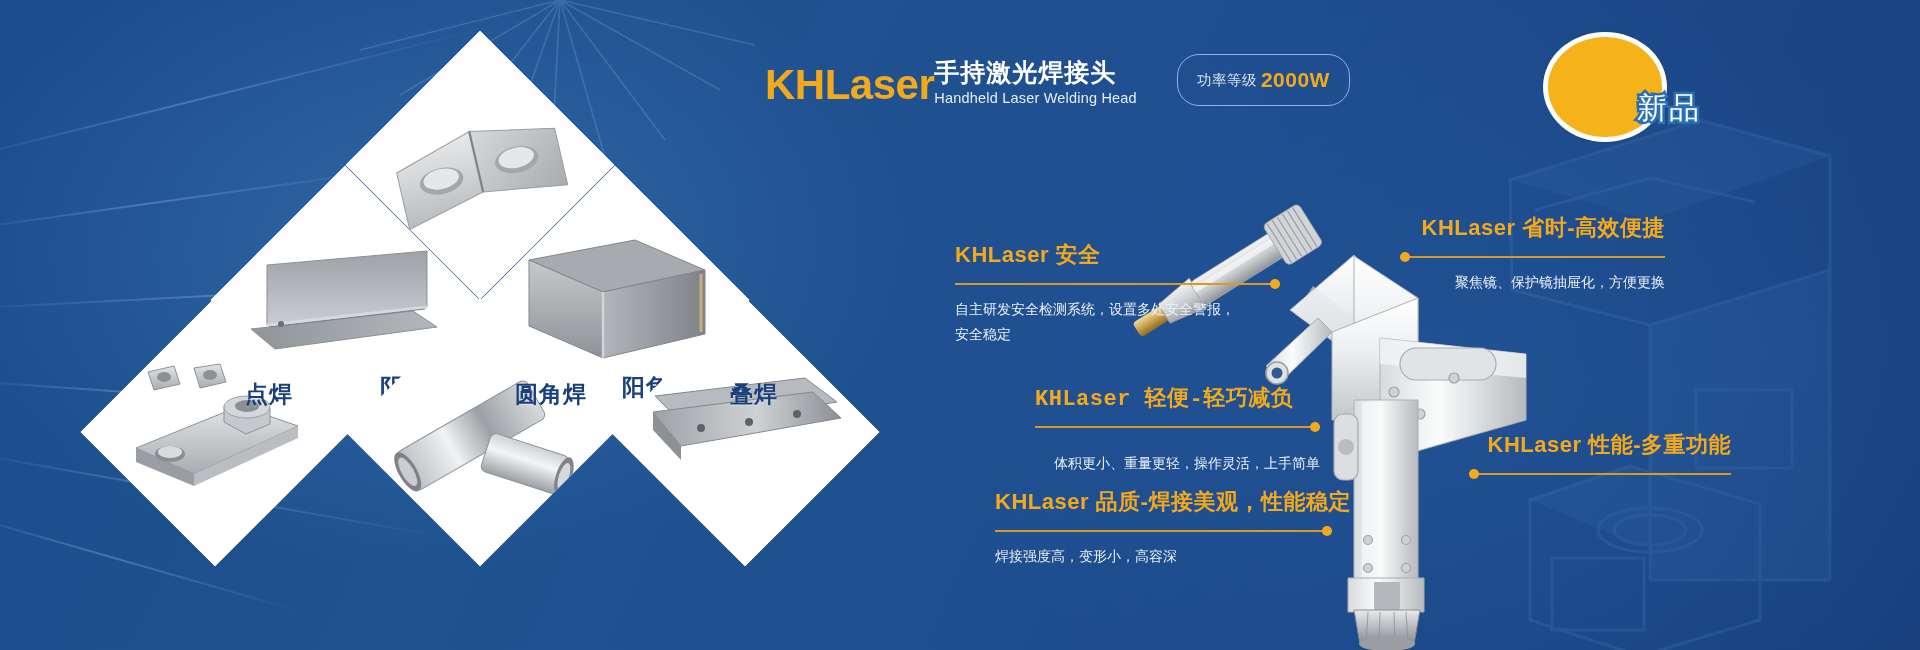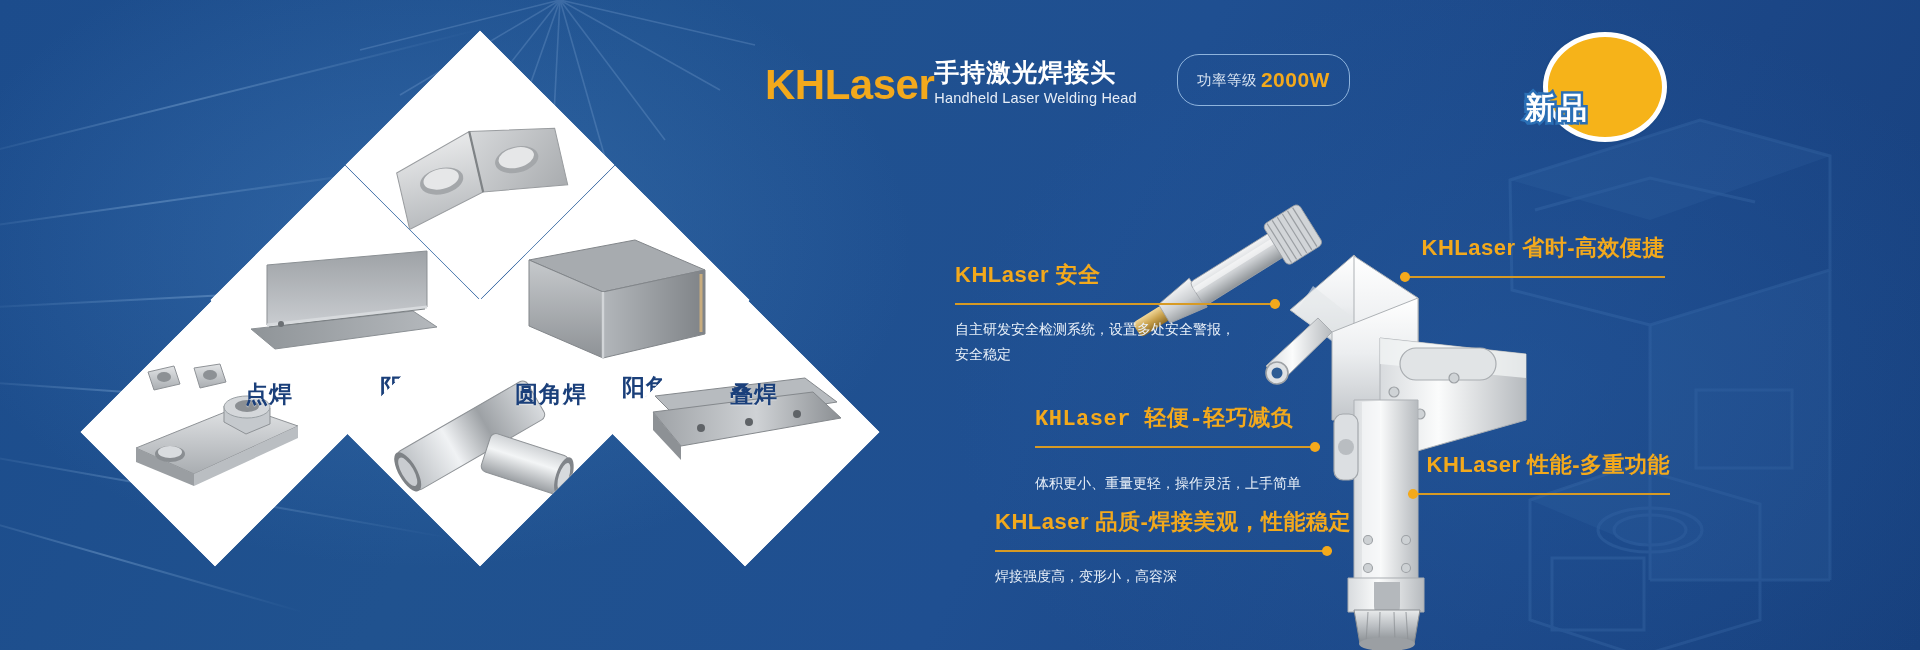--- a/index.html
+++ b/index.html
@@ -172,25 +172,25 @@
     font-weight: bold;
     font-size: 44px;
     color: #ffffff;
     letter-spacing: -1px;
     -webkit-text-stroke: 5px #2a6fb5;
     paint-order: stroke fill;
     text-shadow: 0 3px 0 rgba(20,60,110,.35);
   }
   #new-badge .cn-word {
     position: absolute;
-    left: 0; top: 66px;
+    left: 16px; top: 66px;
     width: 160px;
-    text-align: left;
+    text-align: right;
     font-size: 30px;
-    font-weight: bold;
+    font-weight: normal;
     color: #ffffff;
     letter-spacing: 2px;
     -webkit-text-stroke: 5px #2a6fb5;
     paint-order: stroke fill;
   }
 
   
   #gun {
     position: absolute;
     left: 1118px; top: 120px;
@@ -199,21 +199,20 @@
   }
 
   
   .feat { position: absolute; }
   .feat .f-title {
     color: #f3a91c;
     font-size: 22px;
     font-weight: bold;
     white-space: nowrap;
     letter-spacing: .5px;
-    margin-top: 20px;
   }
   .feat .f-rule {
     position: relative;
     height: 10px;
     margin: 9px 0 8px 0;
   }
   .feat .f-rule .line {
     position: absolute;
     top: 4px; left: 0; right: 0;
     height: 1.6px;
@@ -229,21 +228,21 @@
   .feat.r-end .f-rule .dot { right: 0; }
   .feat.r-start .f-rule .dot { left: 0; }
   .feat .f-desc {
     color: #eaf1f9;
     font-size: 14px;
     line-height: 1.75;
     white-space: pre-line;
   }
   .feat.align-right { text-align: right; }
   .feat.align-left  { text-align: left; }
-  .feat.align-center-desc .f-desc { text-align: left; margin-top: 20px; }
+  .feat.align-center-desc .f-desc { text-align: right; margin-top: 20px; }
 </style>
 </head>
 <body>
 
 <div id="banner">
 
   <div class="bg-glow"></div>
 
   <svg class="bg-machine" viewBox="0 0 420 590" preserveAspectRatio="none">
     <g fill="none" stroke="#5f93cc" stroke-width="3" opacity="0.55">
@@ -565,32 +564,33 @@
     <div class="f-desc">自主研发安全检测系统，设置多处安全警报，
 安全稳定</div>
   </div>
 
   <div class="feat align-right r-start" style="left:1400px; top:213px; width:265px;">
     <div class="f-title">KHLaser 省时-高效便捷</div>
     <div class="f-rule">
       <span class="line"></span>
       <span class="dot"></span>
     </div>
+    <div class="f-desc">聚焦镜、保护镜抽屉化，方便更换</div>
   </div>
 
   <div class="feat align-left r-end align-center-desc" style="left:1035px; top:383px; width:285px;font-family:Liberation Mono, monospace;">
     <div class="f-title">KHLaser 轻便-轻巧减负</div>
     <div class="f-rule">
       <span class="line"></span>
       <span class="dot"></span>
     </div>
     <div class="f-desc">体积更小、重量更轻，操作灵活，上手简单</div>
   </div>
 
-  <div class="feat align-right r-start" style="left:1408px; top:430px; width:262px;">
+  <div class="feat align-right r-start" style="left:1469px; top:430px; width:262px;">
     <div class="f-title">KHLaser 性能-多重功能</div>
     <div class="f-rule">
       <span class="line"></span>
       <span class="dot"></span>
     </div>
   </div>
 
   <div class="feat align-left r-end" style="left:995px; top:487px; width:337px;">
     <div class="f-title">KHLaser 品质-焊接美观，性能稳定</div>
     <div class="f-rule">

